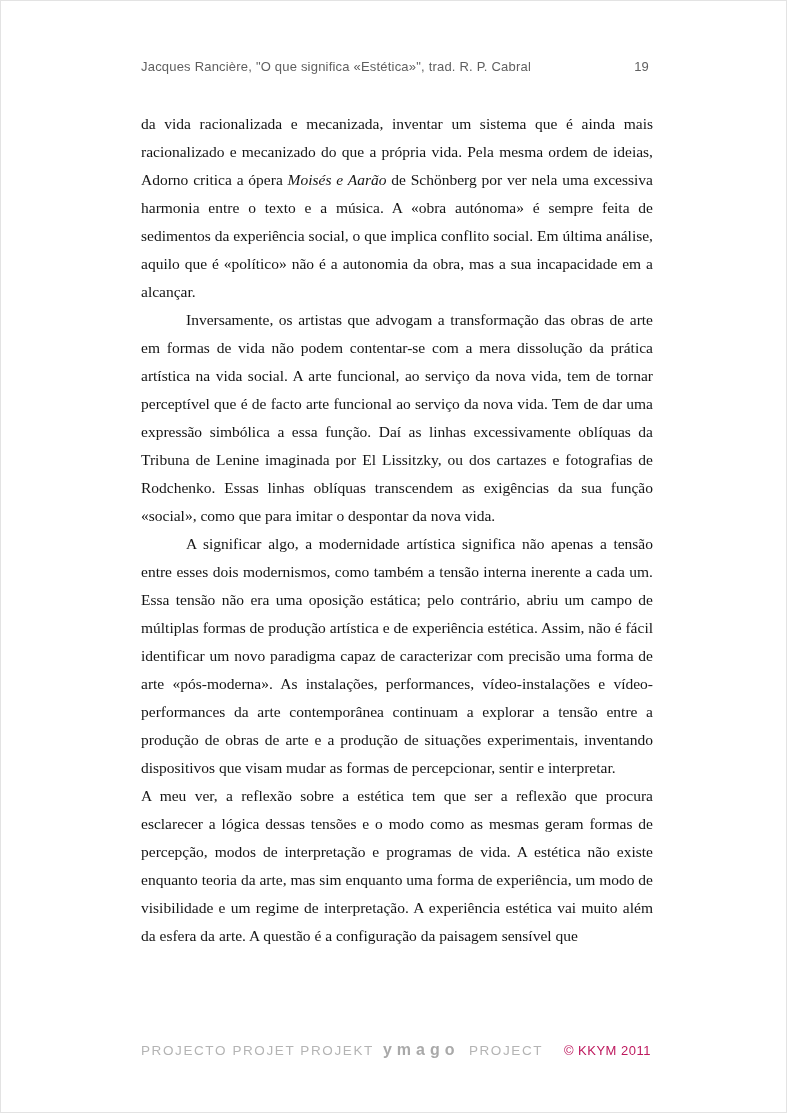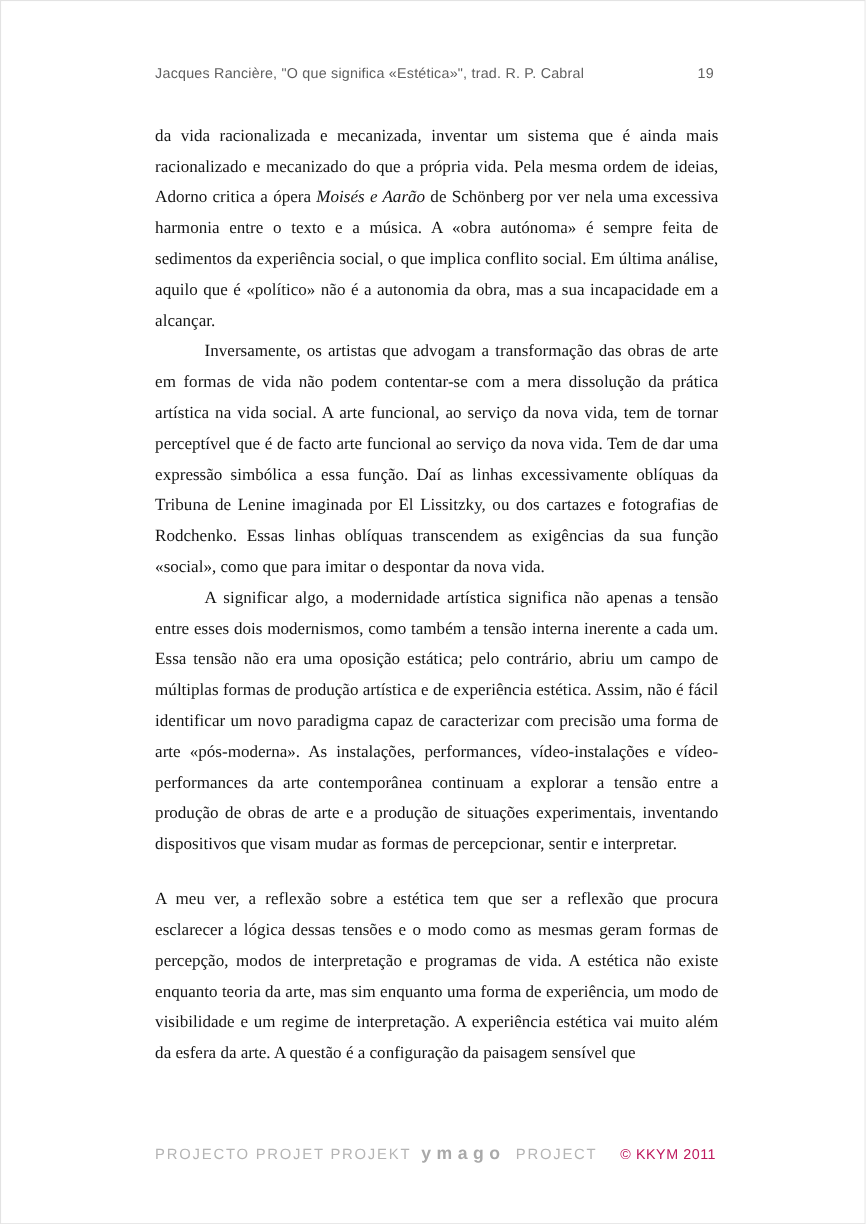--- a/index.html
+++ b/index.html
@@ -35,21 +35,21 @@
     top: 109px;
     left: 140px;
     width: 512px;
     text-align: justify;
     font-size: 15.5px;
     line-height: 28px;
     color: #141414;
   }
   .para { margin: 0; }
   .para.indent { text-indent: 45px; }
-  .para.section-break { margin-top: 22px; }
+  .para.section-break { }
   .para em { font-style: italic; }
   .footer {
     position: absolute;
     top: 1040px;
     left: 140px;
     width: 510px;
     display: flex;
     justify-content: space-between;
     align-items: baseline;
     font-family: "Liberation Sans", sans-serif;

